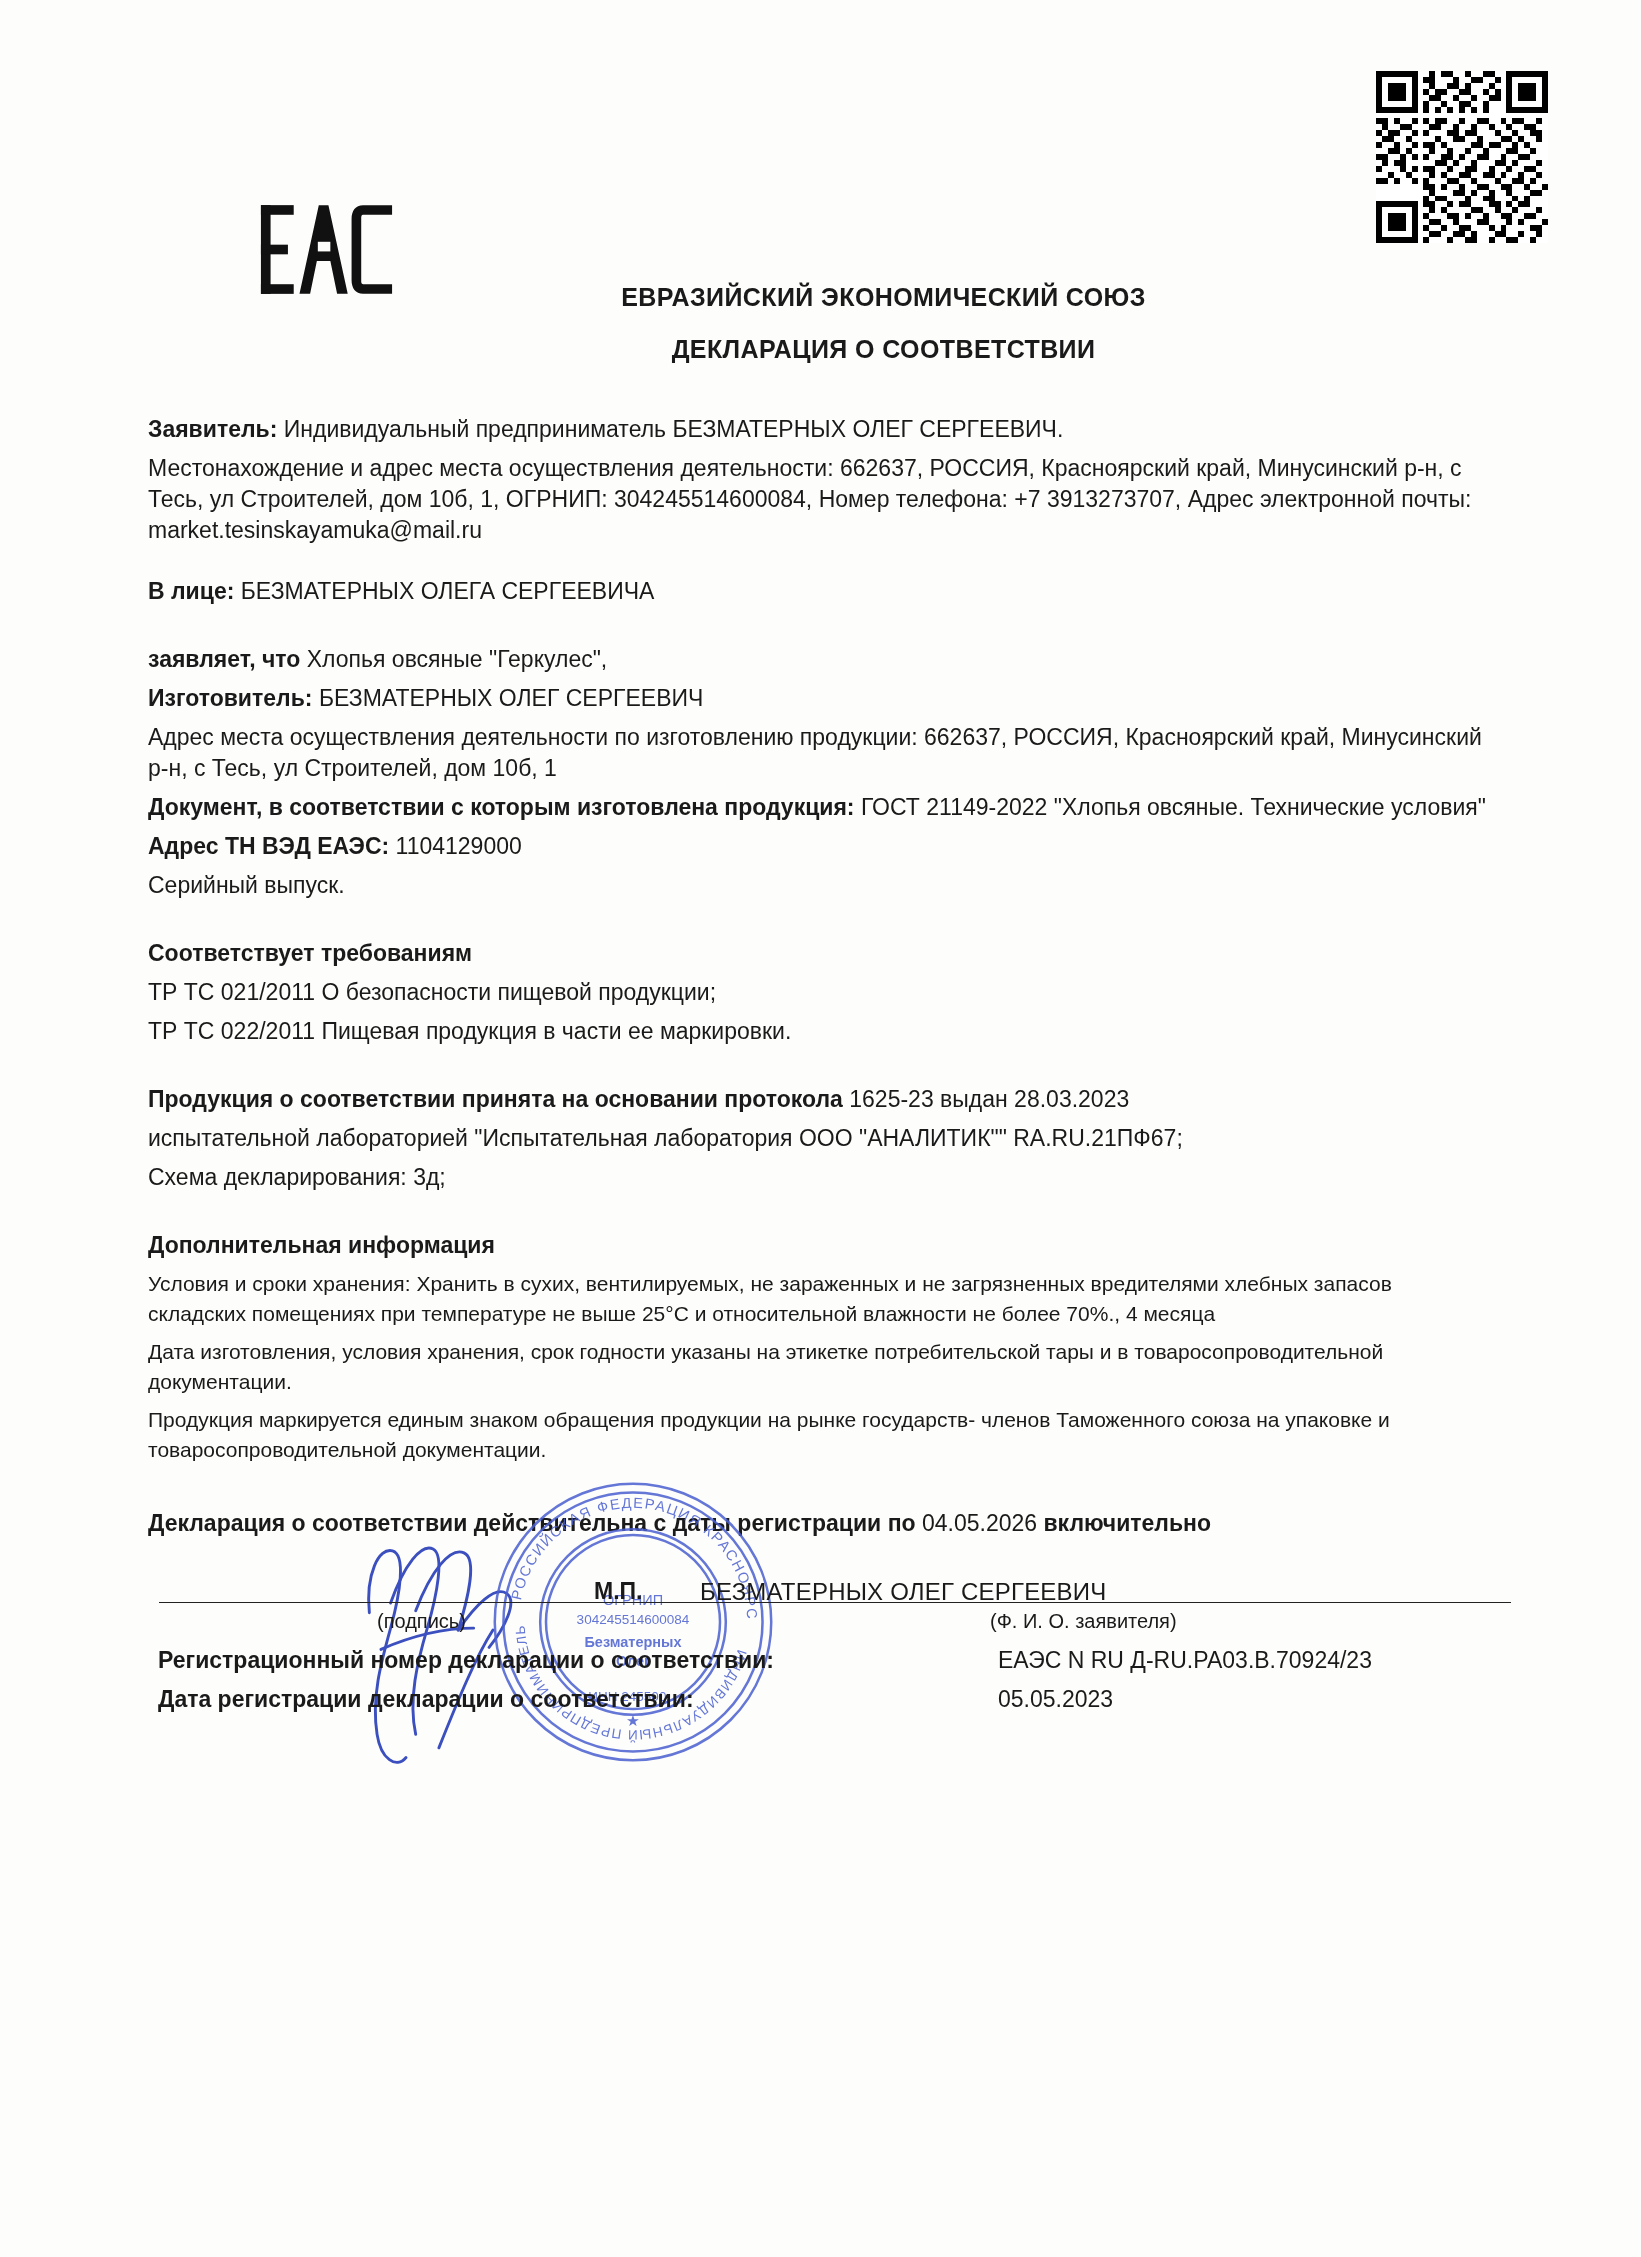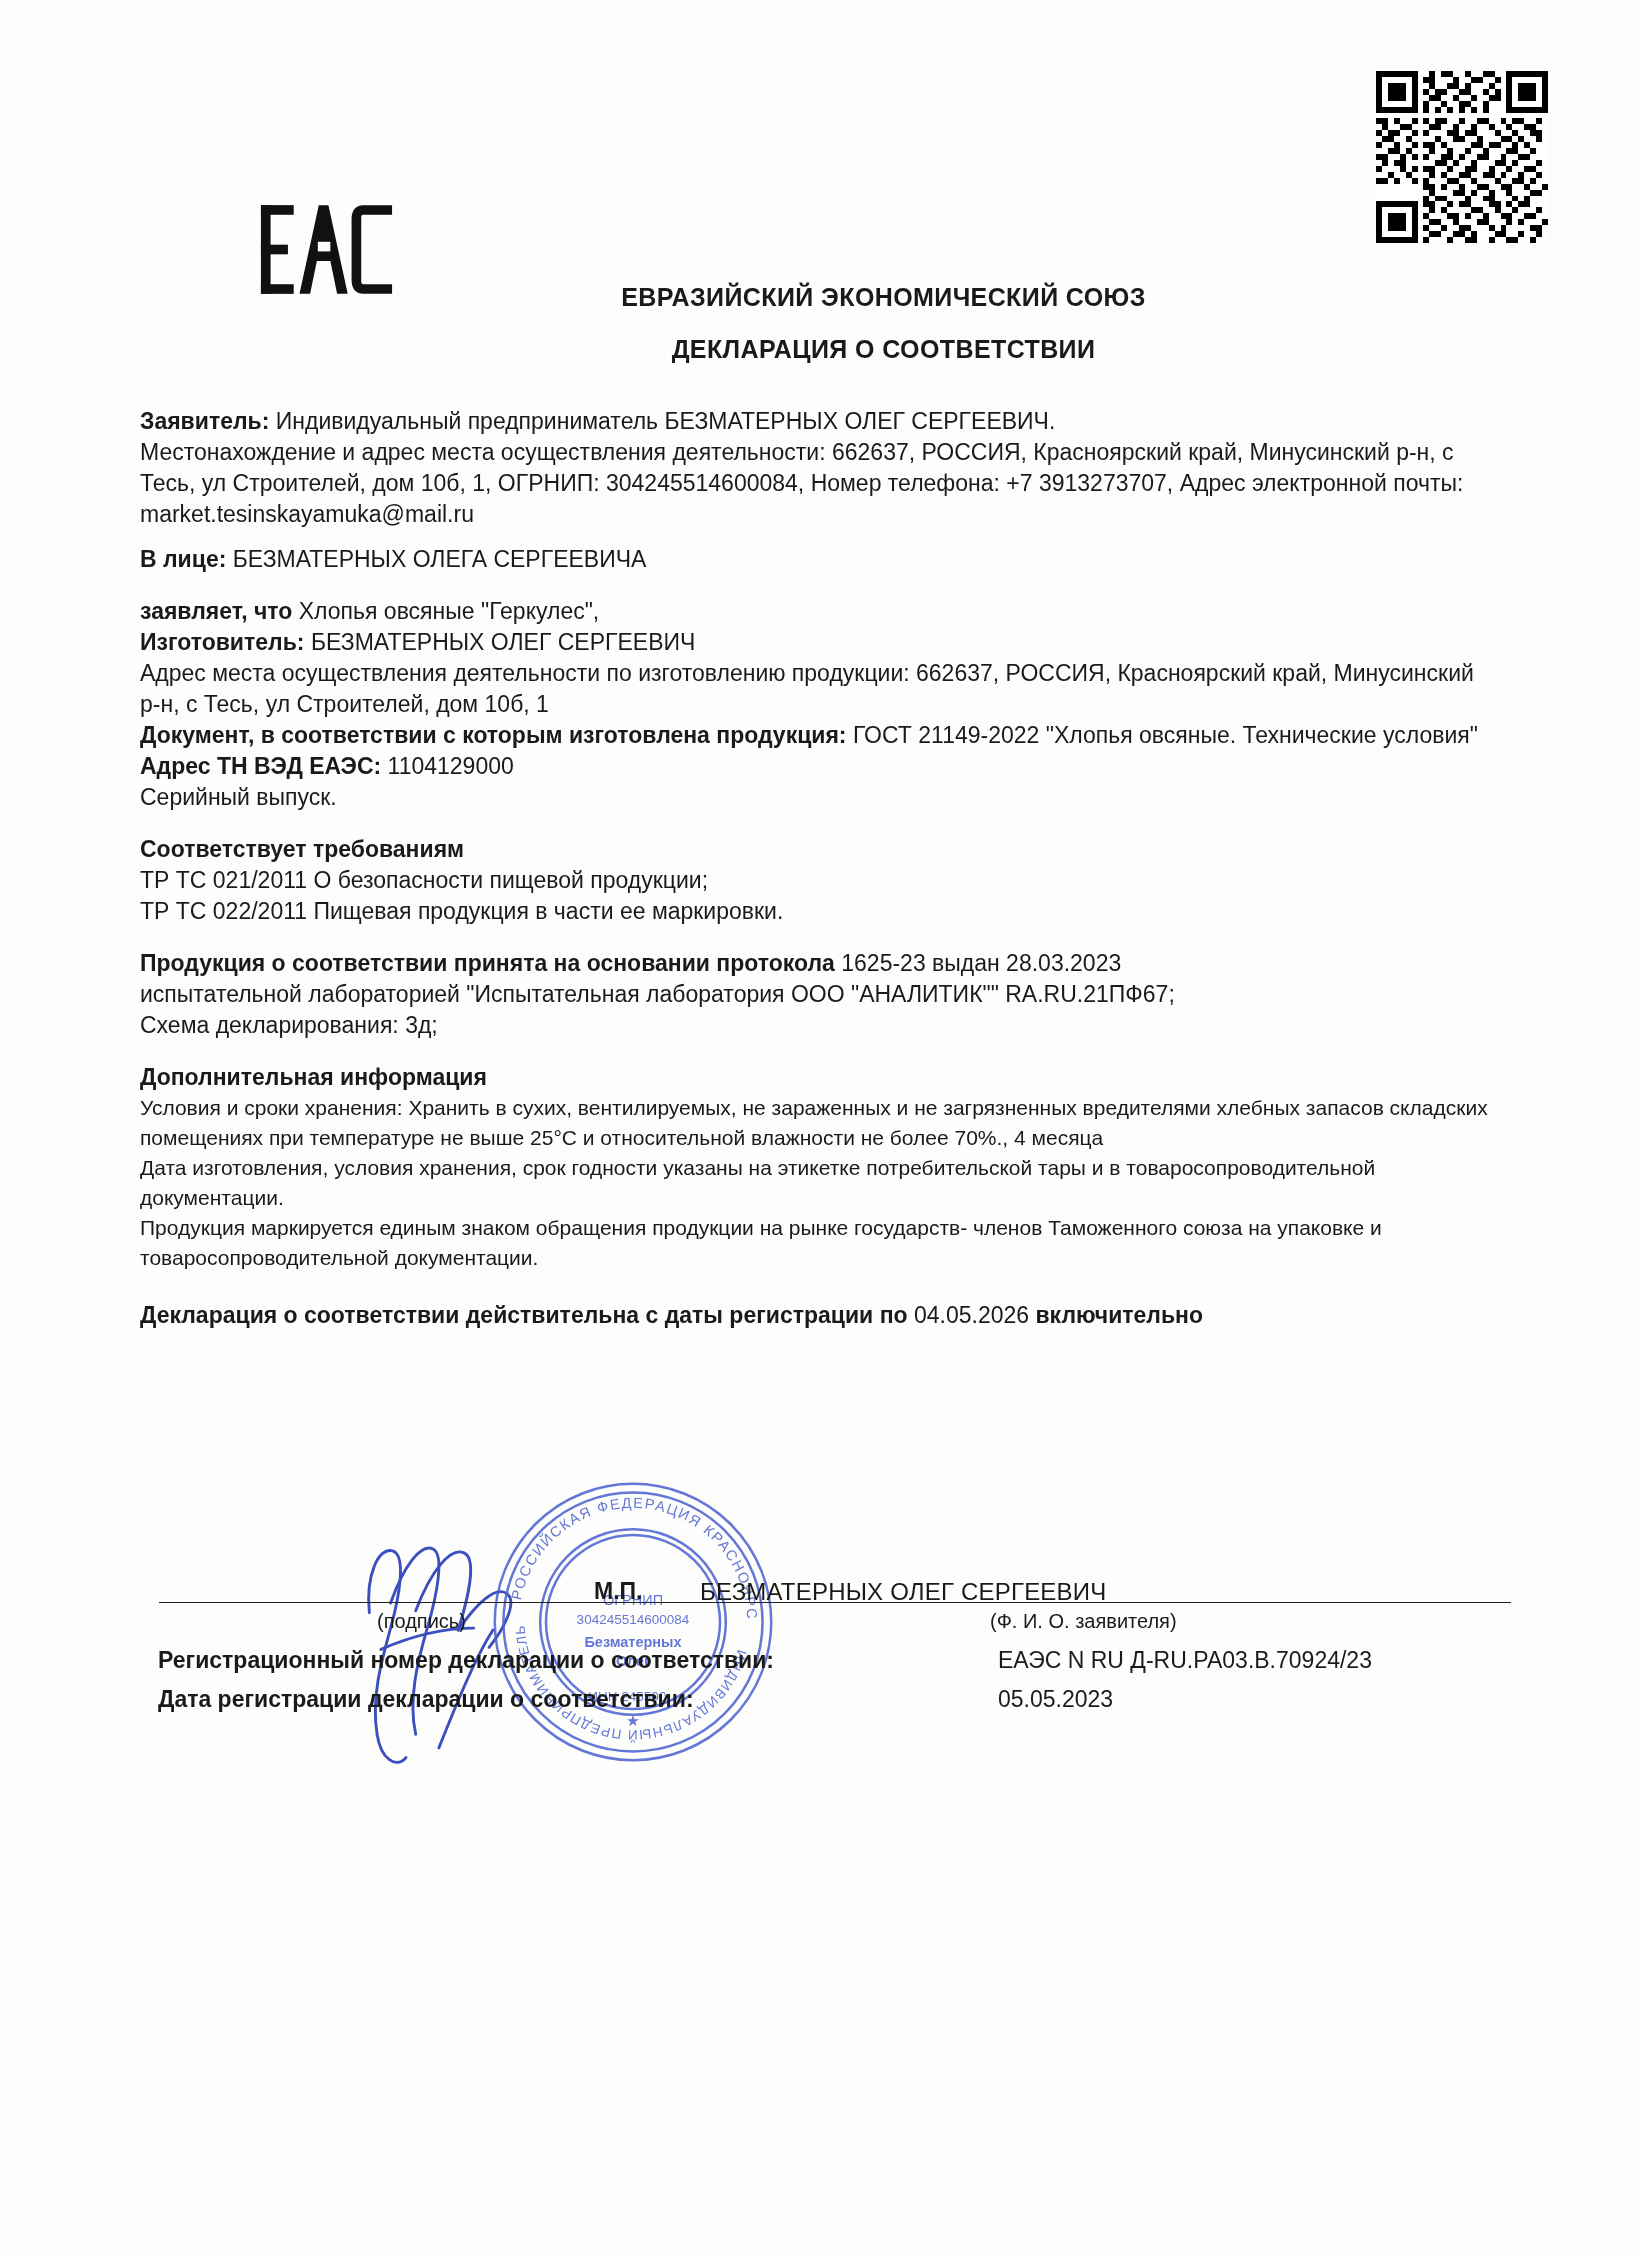--- a/index.html
+++ b/index.html
@@ -55,21 +55,21 @@
 
   
   .content {
     position: absolute;
     left: 140px;
     top: 406px;
     width: 1357px;
     font-size: 23px;
     line-height: 31px;
   }
-  .content p { margin: 0; }
+  .content p { margin: 8px; }
   .b { font-weight: bold; }
   .gap-sm { height: 13.5px; }
   .gap-md { height: 21px; }
   .gap-lg { height: 27px; }
   .sec-head {
     font-weight: bold;
     font-size: 23px;
   }
   .addinfo { font-size: 21px; line-height: 30px; }
 

